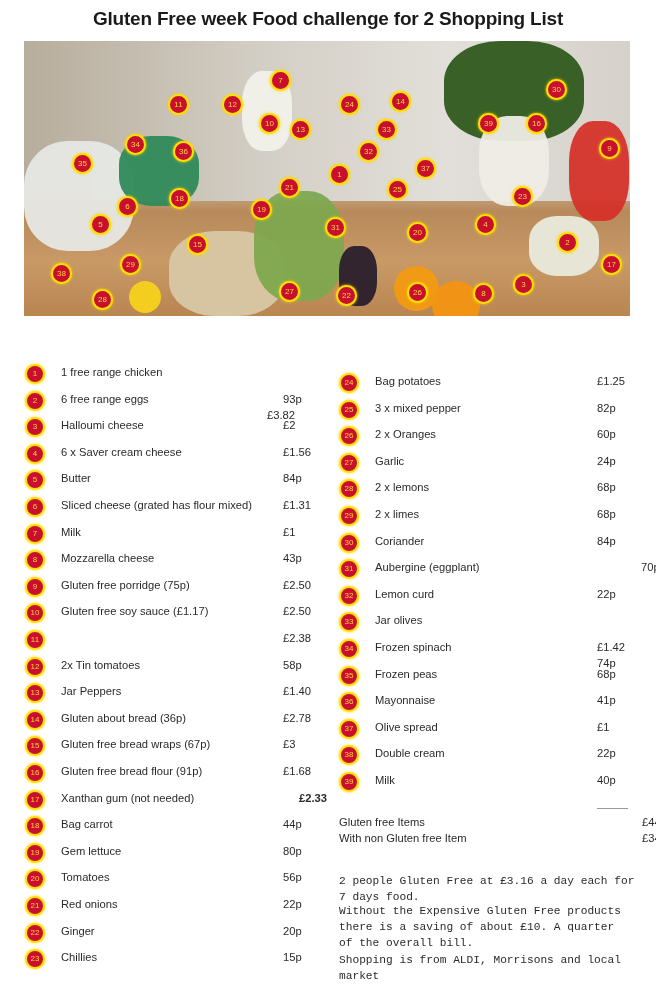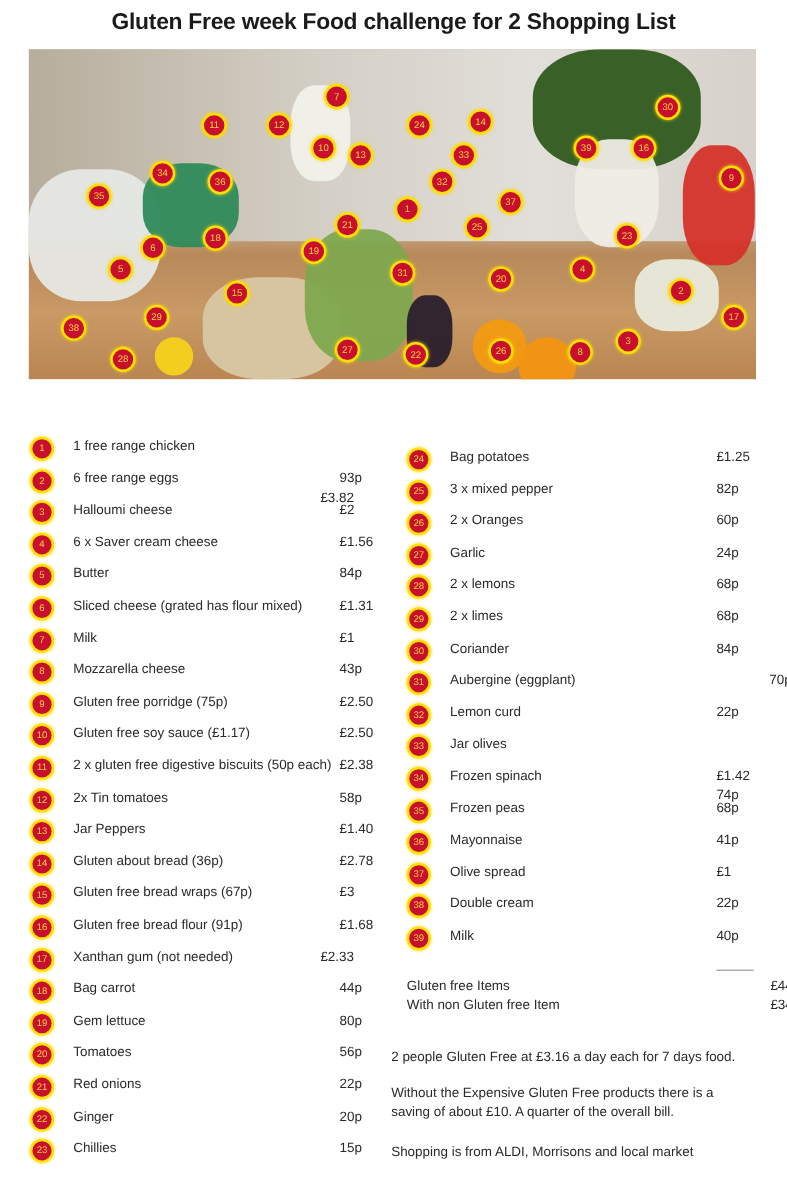--- a/index.html
+++ b/index.html
@@ -19,21 +19,21 @@
   .row { position: absolute; height: 20px; width: 300px; }
   .row .num { position: absolute; left: 0; top: 0; width: 16px; height: 16px; border-radius: 50%;
               background: #c8102e; border: 2px solid #ffe000; box-shadow: 0 0 3px #ffd400;
               color: #ffd23f; font-size: 8px; line-height: 16px; text-align: center; }
   .row .label { position: absolute; left: 36px; top: 2px; font-size: 11.2px; color: #2a2a2a; white-space: nowrap; }
   .row .price { position: absolute; top: 2px; font-size: 11.2px; color: #2a2a2a; white-space: nowrap; }
   .totals { position: absolute; left: 339px; top: 808px; width: 292px; font-size: 11.2px; color: #2a2a2a; }
   .totals .sep { position: absolute; left: 258px; top: 0; width: 31px; height: 1px; background: #999; }
   .totals .line { position: absolute; left: 0; width: 292px; height: 14px; }
   .totals .line .v { position: absolute; left: 259px; margin-left: 44px; }
-  .note { position: absolute; left: 326px; width: 300px; font-size: 11.2px; color: #2a2a2a; line-height: 16px; }
+  .note { position: absolute; left: 339px; width: 300px; font-size: 11.2px; color: #2a2a2a; line-height: 16px; font-family: Liberation Mono, monospace; }
 </style>
 </head>
 <body>
 
 <div class="title">Gluten Free week Food challenge for 2 Shopping List</div>
 
 <div class="photo">
   <div class="wall"></div>
 
   <div class="blob" style="left:420px;top:0;width:140px;height:100px;background:#2f5a1d;"></div>
@@ -139,21 +139,20 @@
       <span class="label">Gluten free porridge (75p)</span>
       <span class="price" style="left:258px;">£2.50</span>
     </div>
   <div class="row" style="top:239.4px;">
       <span class="num">10</span>
       <span class="label">Gluten free soy sauce (£1.17)</span>
       <span class="price" style="left:258px;">£2.50</span>
     </div>
   <div class="row" style="top:266px;">
       <span class="num">11</span>
-      <span class="label">2 x gluten free digestive biscuits (50p each)</span>
       <span class="price" style="left:258px;">£2.38</span>
     </div>
   <div class="row" style="top:292.6px;">
       <span class="num">12</span>
       <span class="label">2x Tin tomatoes</span>
       <span class="price" style="left:258px;">58p</span>
     </div>
   <div class="row" style="top:319.2px;">
       <span class="num">13</span>
       <span class="label">Jar Peppers</span>
@@ -170,21 +169,21 @@
       <span class="price" style="left:258px;">£3</span>
     </div>
   <div class="row" style="top:399px;">
       <span class="num">16</span>
       <span class="label">Gluten free bread flour (91p)</span>
       <span class="price" style="left:258px;">£1.68</span>
     </div>
   <div class="row" style="top:425.6px;">
       <span class="num">17</span>
       <span class="label">Xanthan gum (not needed)</span>
-      <span class="price" style="left:242px;">£2.33</span>
+      <span class="price" style="left:274px;font-weight:bold;">£2.33</span>
     </div>
   <div class="row" style="top:452.2px;">
       <span class="num">18</span>
       <span class="label">Bag carrot</span>
       <span class="price" style="left:258px;">44p</span>
     </div>
   <div class="row" style="top:478.8px;">
       <span class="num">19</span>
       <span class="label">Gem lettuce</span>
       <span class="price" style="left:258px;">80p</span>

